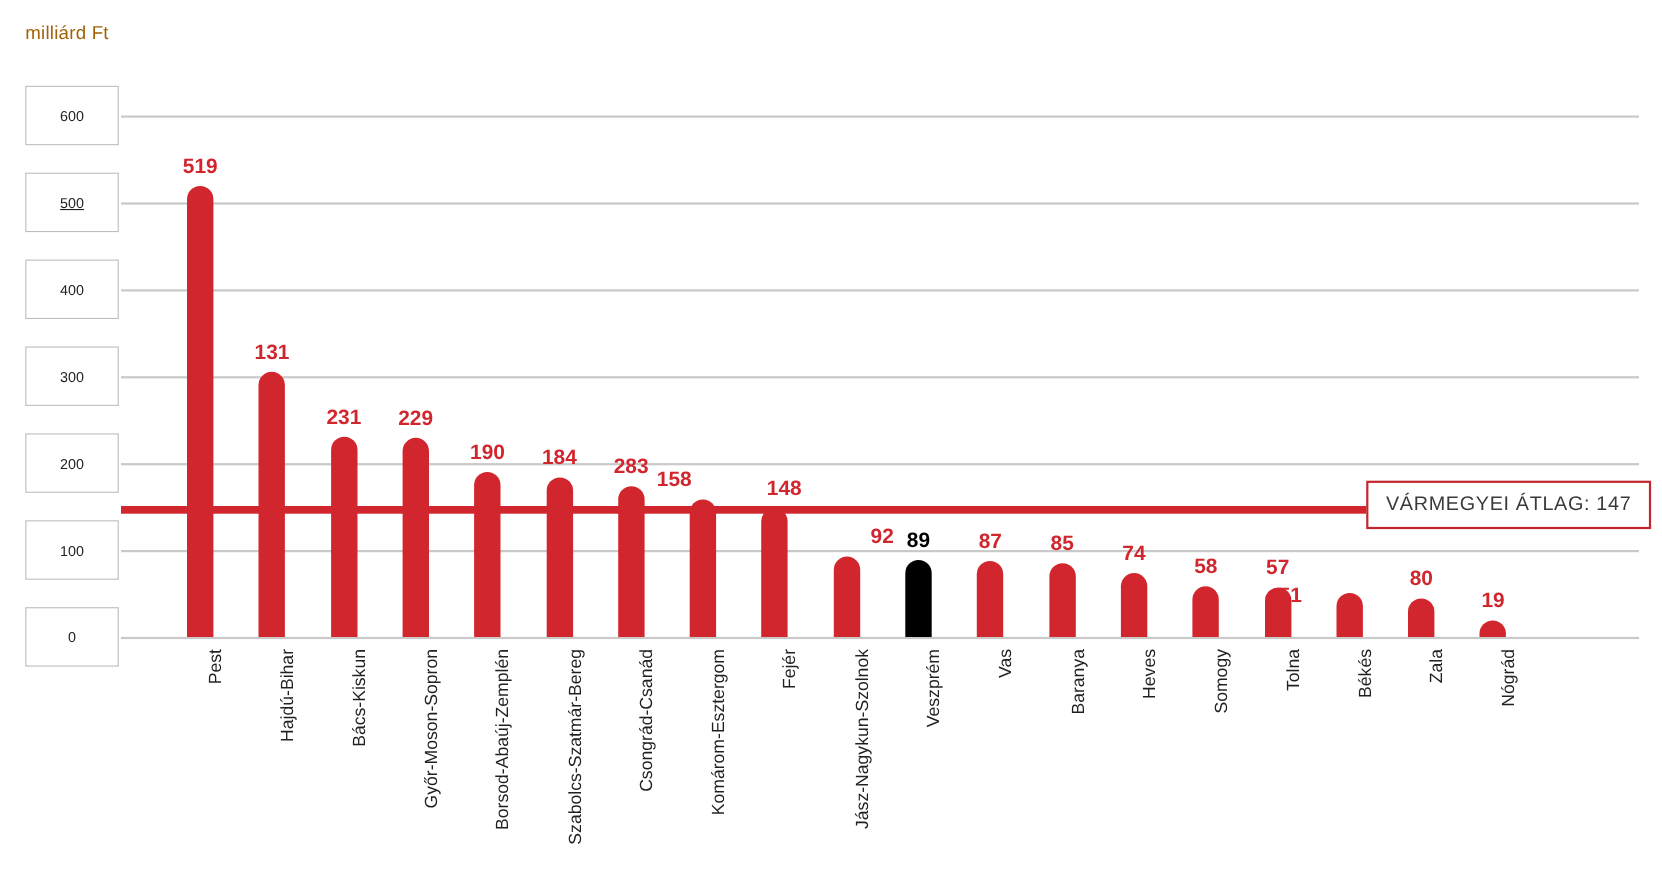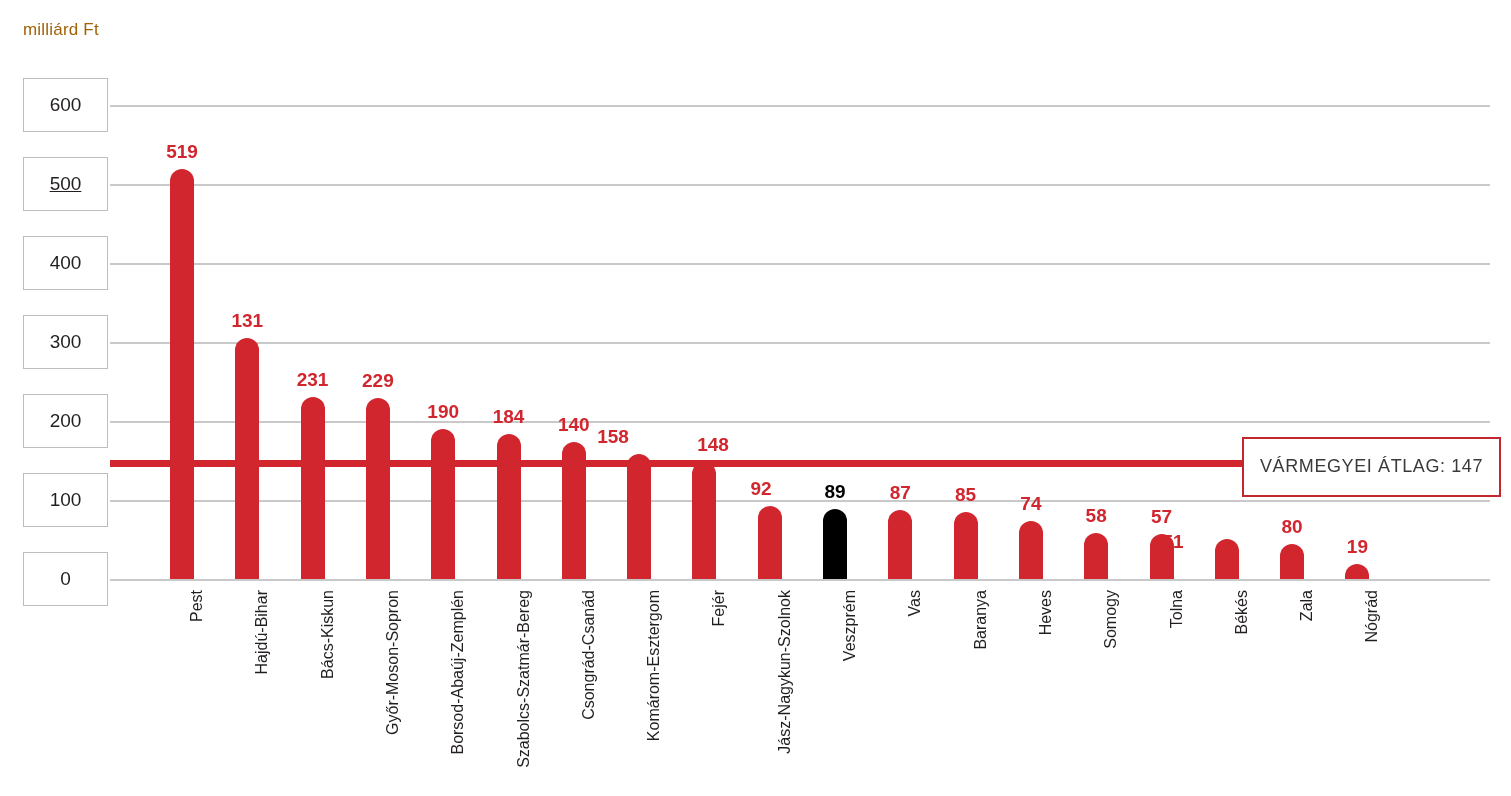--- a/index.html
+++ b/index.html
@@ -55,21 +55,21 @@
     position: absolute;
     left: 23px;
     width: 85px;
     height: 54px;
     border: 1px solid #bdbdbd;
     background: #ffffff;
     box-sizing: border-box;
     display: flex;
     align-items: center;
     justify-content: center;
-    font-size: 19px;
+    font-size: 13px;
     color: #231f20;
   }
 
   
   .bar {
     position: absolute;
     width: 24px;
     background: #d2262f;
     border-top-left-radius: 12px;
     border-top-right-radius: 12px;
@@ -110,21 +110,21 @@
     left: 110px;
     height: 7px;
     background: #d2262f;
     width: 1380px;
   }
   .avg-badge {
     position: absolute;
     border: 2px solid #c1272d;
     background: #ffffff;
     box-sizing: border-box;
-    height: 60px;
+    height: 44px;
     display: flex;
     align-items: center;
     justify-content: center;
     padding: 0 16px;
     font-size: 18px;
     letter-spacing: 0.6px;
     color: #3a3a3a;
     white-space: nowrap;
   }
 </style>
@@ -178,24 +178,24 @@
       </div>
   </div>
 
   <div id="value-labels">
       <div class="bar-value" style="left: 142px; top: 140.99px;">519</div>
       <div class="bar-value" style="left: 207.3px; top: 310.05px;">131</div>
       <div class="bar-value" style="left: 272.6px; top: 368.51px;">231</div>
       <div class="bar-value" style="left: 337.9px; top: 370.09px;">229</div>
       <div class="bar-value" style="left: 403.2px; top: 400.9px;">190</div>
       <div class="bar-value" style="left: 468.5px; top: 405.64px;">184</div>
-      <div class="bar-value" style="left: 533.8px; top: 413.54px;">140</div>
+      <div class="bar-value" style="left: 533.8px; top: 413.54px;">283</div>
       <div class="bar-value" style="left: 573px; top: 426.18px;">158</div>
       <div class="bar-value" style="left: 673px; top: 434.08px;">148</div>
-      <div class="bar-value" style="left: 721px; top: 478.32px;">92</div>
+      <div class="bar-value" style="left: 762px; top: 478.32px;">92</div>
       <div class="bar-value highlight" style="left: 795px; top: 480.69px;">89</div>
       <div class="bar-value" style="left: 860.3px; top: 482.27px;">87</div>
       <div class="bar-value" style="left: 925.6px; top: 483.85px;">85</div>
       <div class="bar-value" style="left: 990.9px; top: 492.54px;">74</div>
       <div class="bar-value" style="left: 1056.2px; top: 505.18px;">58</div>
       <div class="bar-value" style="left: 1121.5px; top: 505.97px;">57</div>
       <div class="bar-value" style="left: 1133px; top: 510.71px; margin-top: 20px;">51</div>
       <div class="bar-value" style="left: 1252.1px; top: 516.24px;">80</div>
       <div class="bar-value" style="left: 1317.4px; top: 535.99px;">19</div>
     </div>

